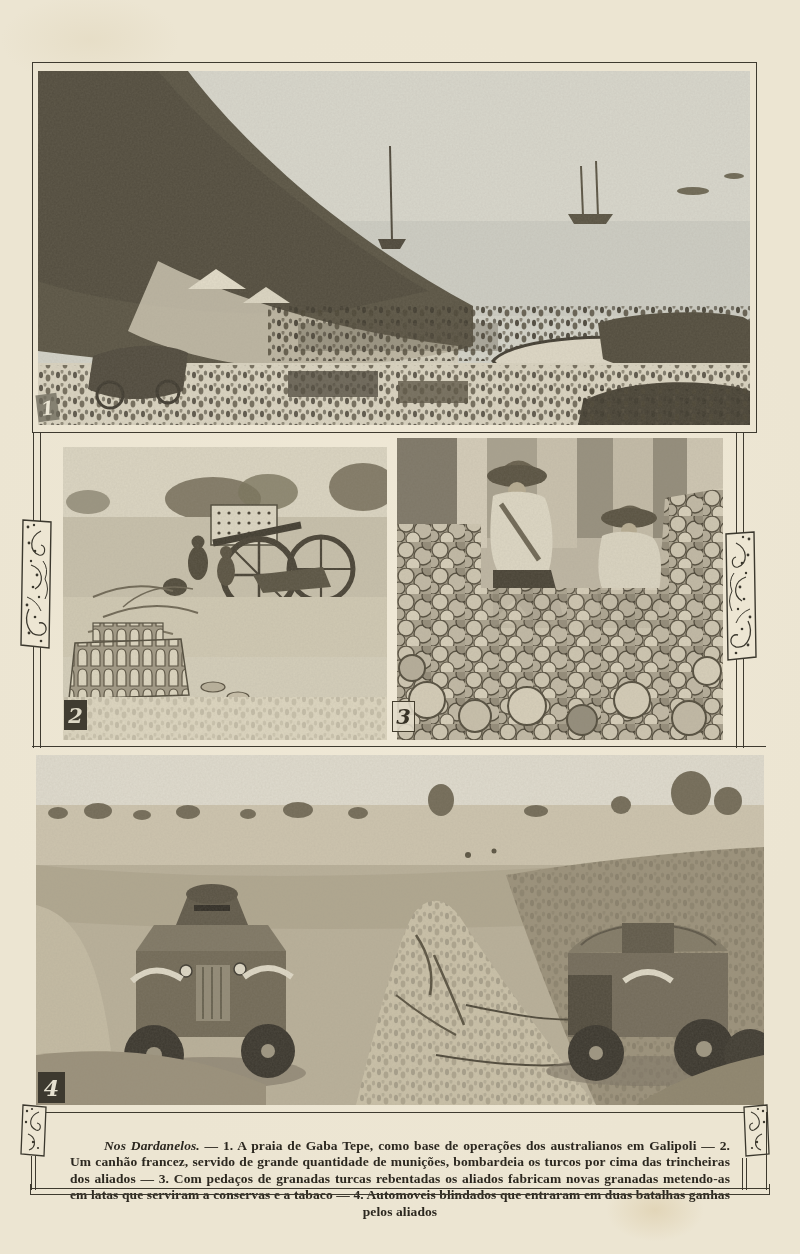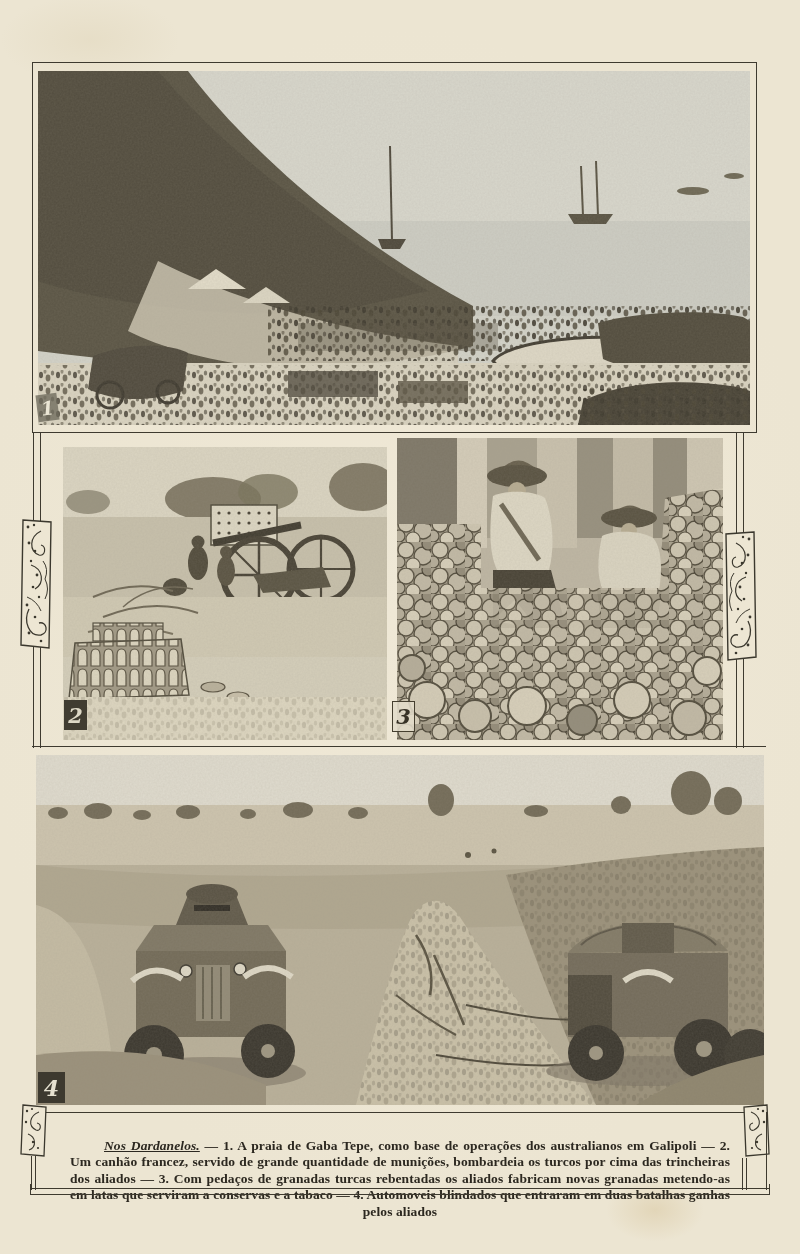--- a/index.html
+++ b/index.html
@@ -63,21 +63,21 @@
   .orn-mid-left   { left: 19px;  top: 517px;  width: 36px; height: 134px; }
   .orn-mid-right  { left: 722px; top: 528px;  width: 36px; height: 136px; transform: scaleX(-1); }
   .orn-cap-left   { left: 20px;  top: 1104px; width: 28px; height: 54px; }
   .orn-cap-right  { left: 742px; top: 1102px; width: 28px; height: 58px; transform: scaleX(-1); }
 
   
   .caption-block { position: absolute; left: 70px; top: 1124px; width: 660px;
                    color: #2c2820; font: 700 13.5px/16.5px "Liberation Serif", serif;
                    text-align: justify; text-align-last: center; text-indent: 34px;
                    letter-spacing: .1px; }
-  .caption-lead { font-style: italic; font-weight: 700; text-decoration: underline; }
+  .caption-lead { font-style: italic; font-weight: 700; }
 </style>
 </head>
 <body>
 
 <div class="page">
 
   <svg class="defs-svg" aria-hidden="true">
     <defs>
       <filter id="grain" x="-5%" y="-5%" width="110%" height="110%">
         <feTurbulence type="fractalNoise" baseFrequency="0.55" numOctaves="2" stitchTiles="stitch" result="t"></feTurbulence>

